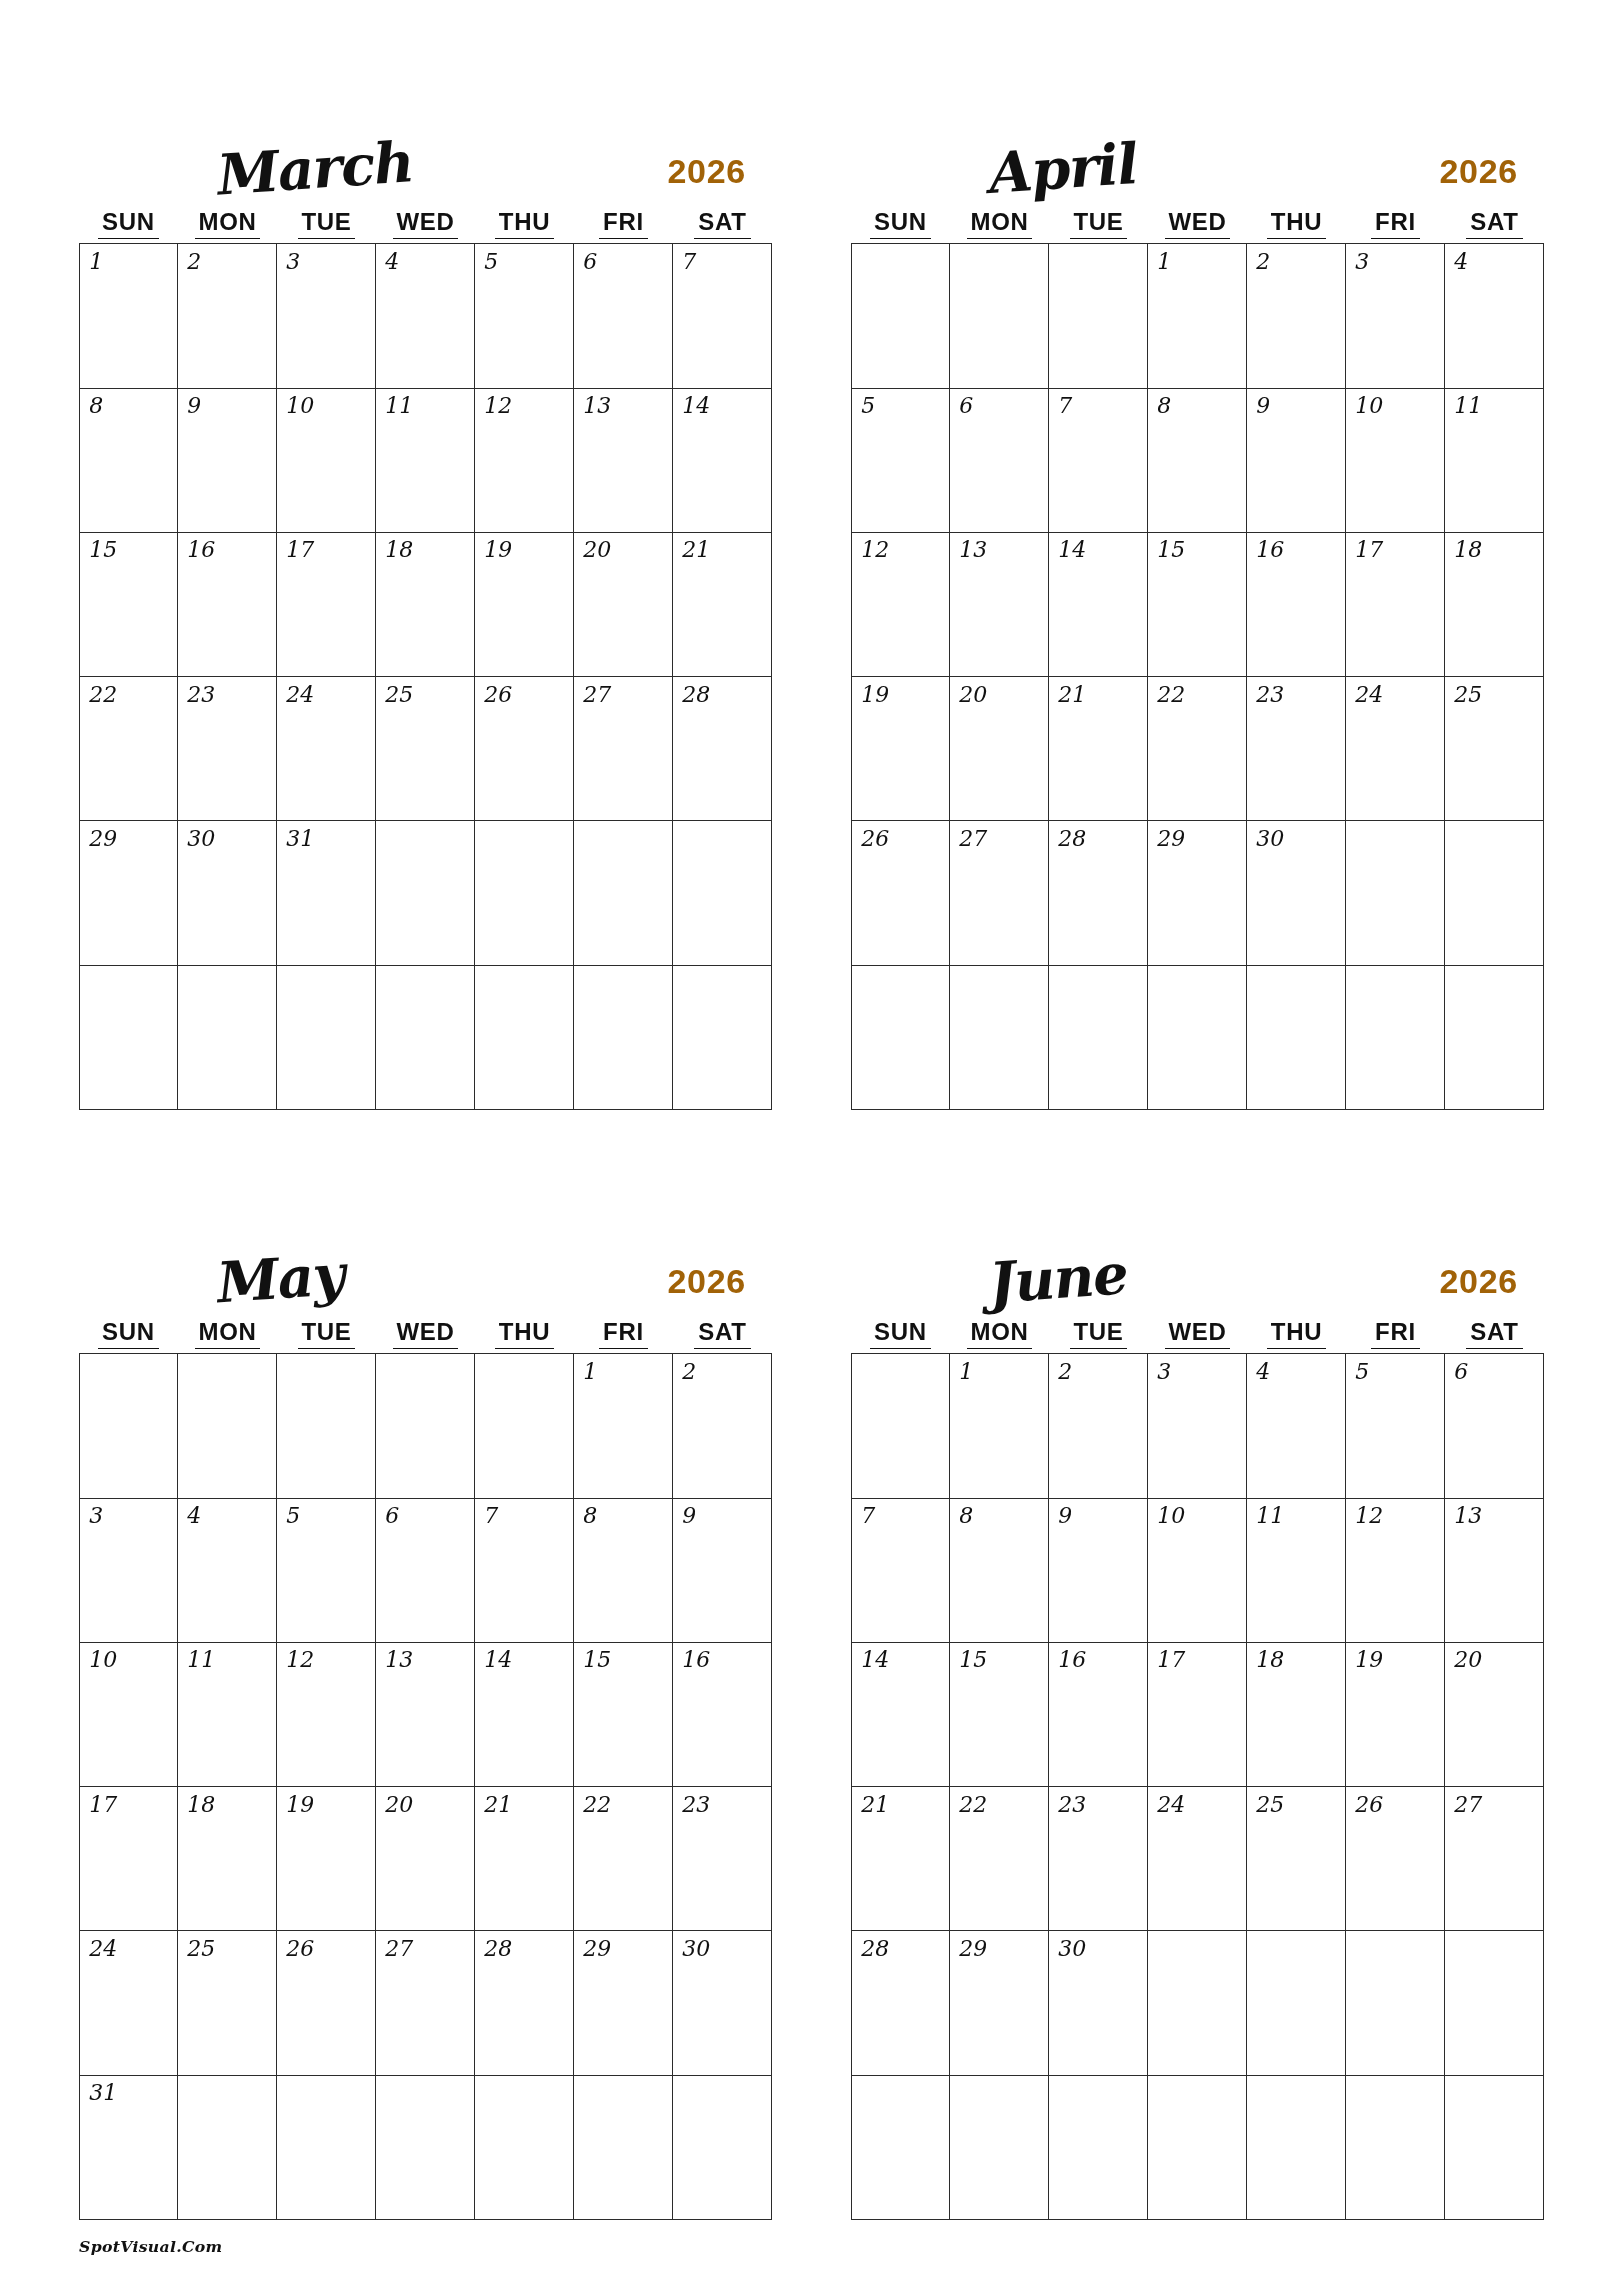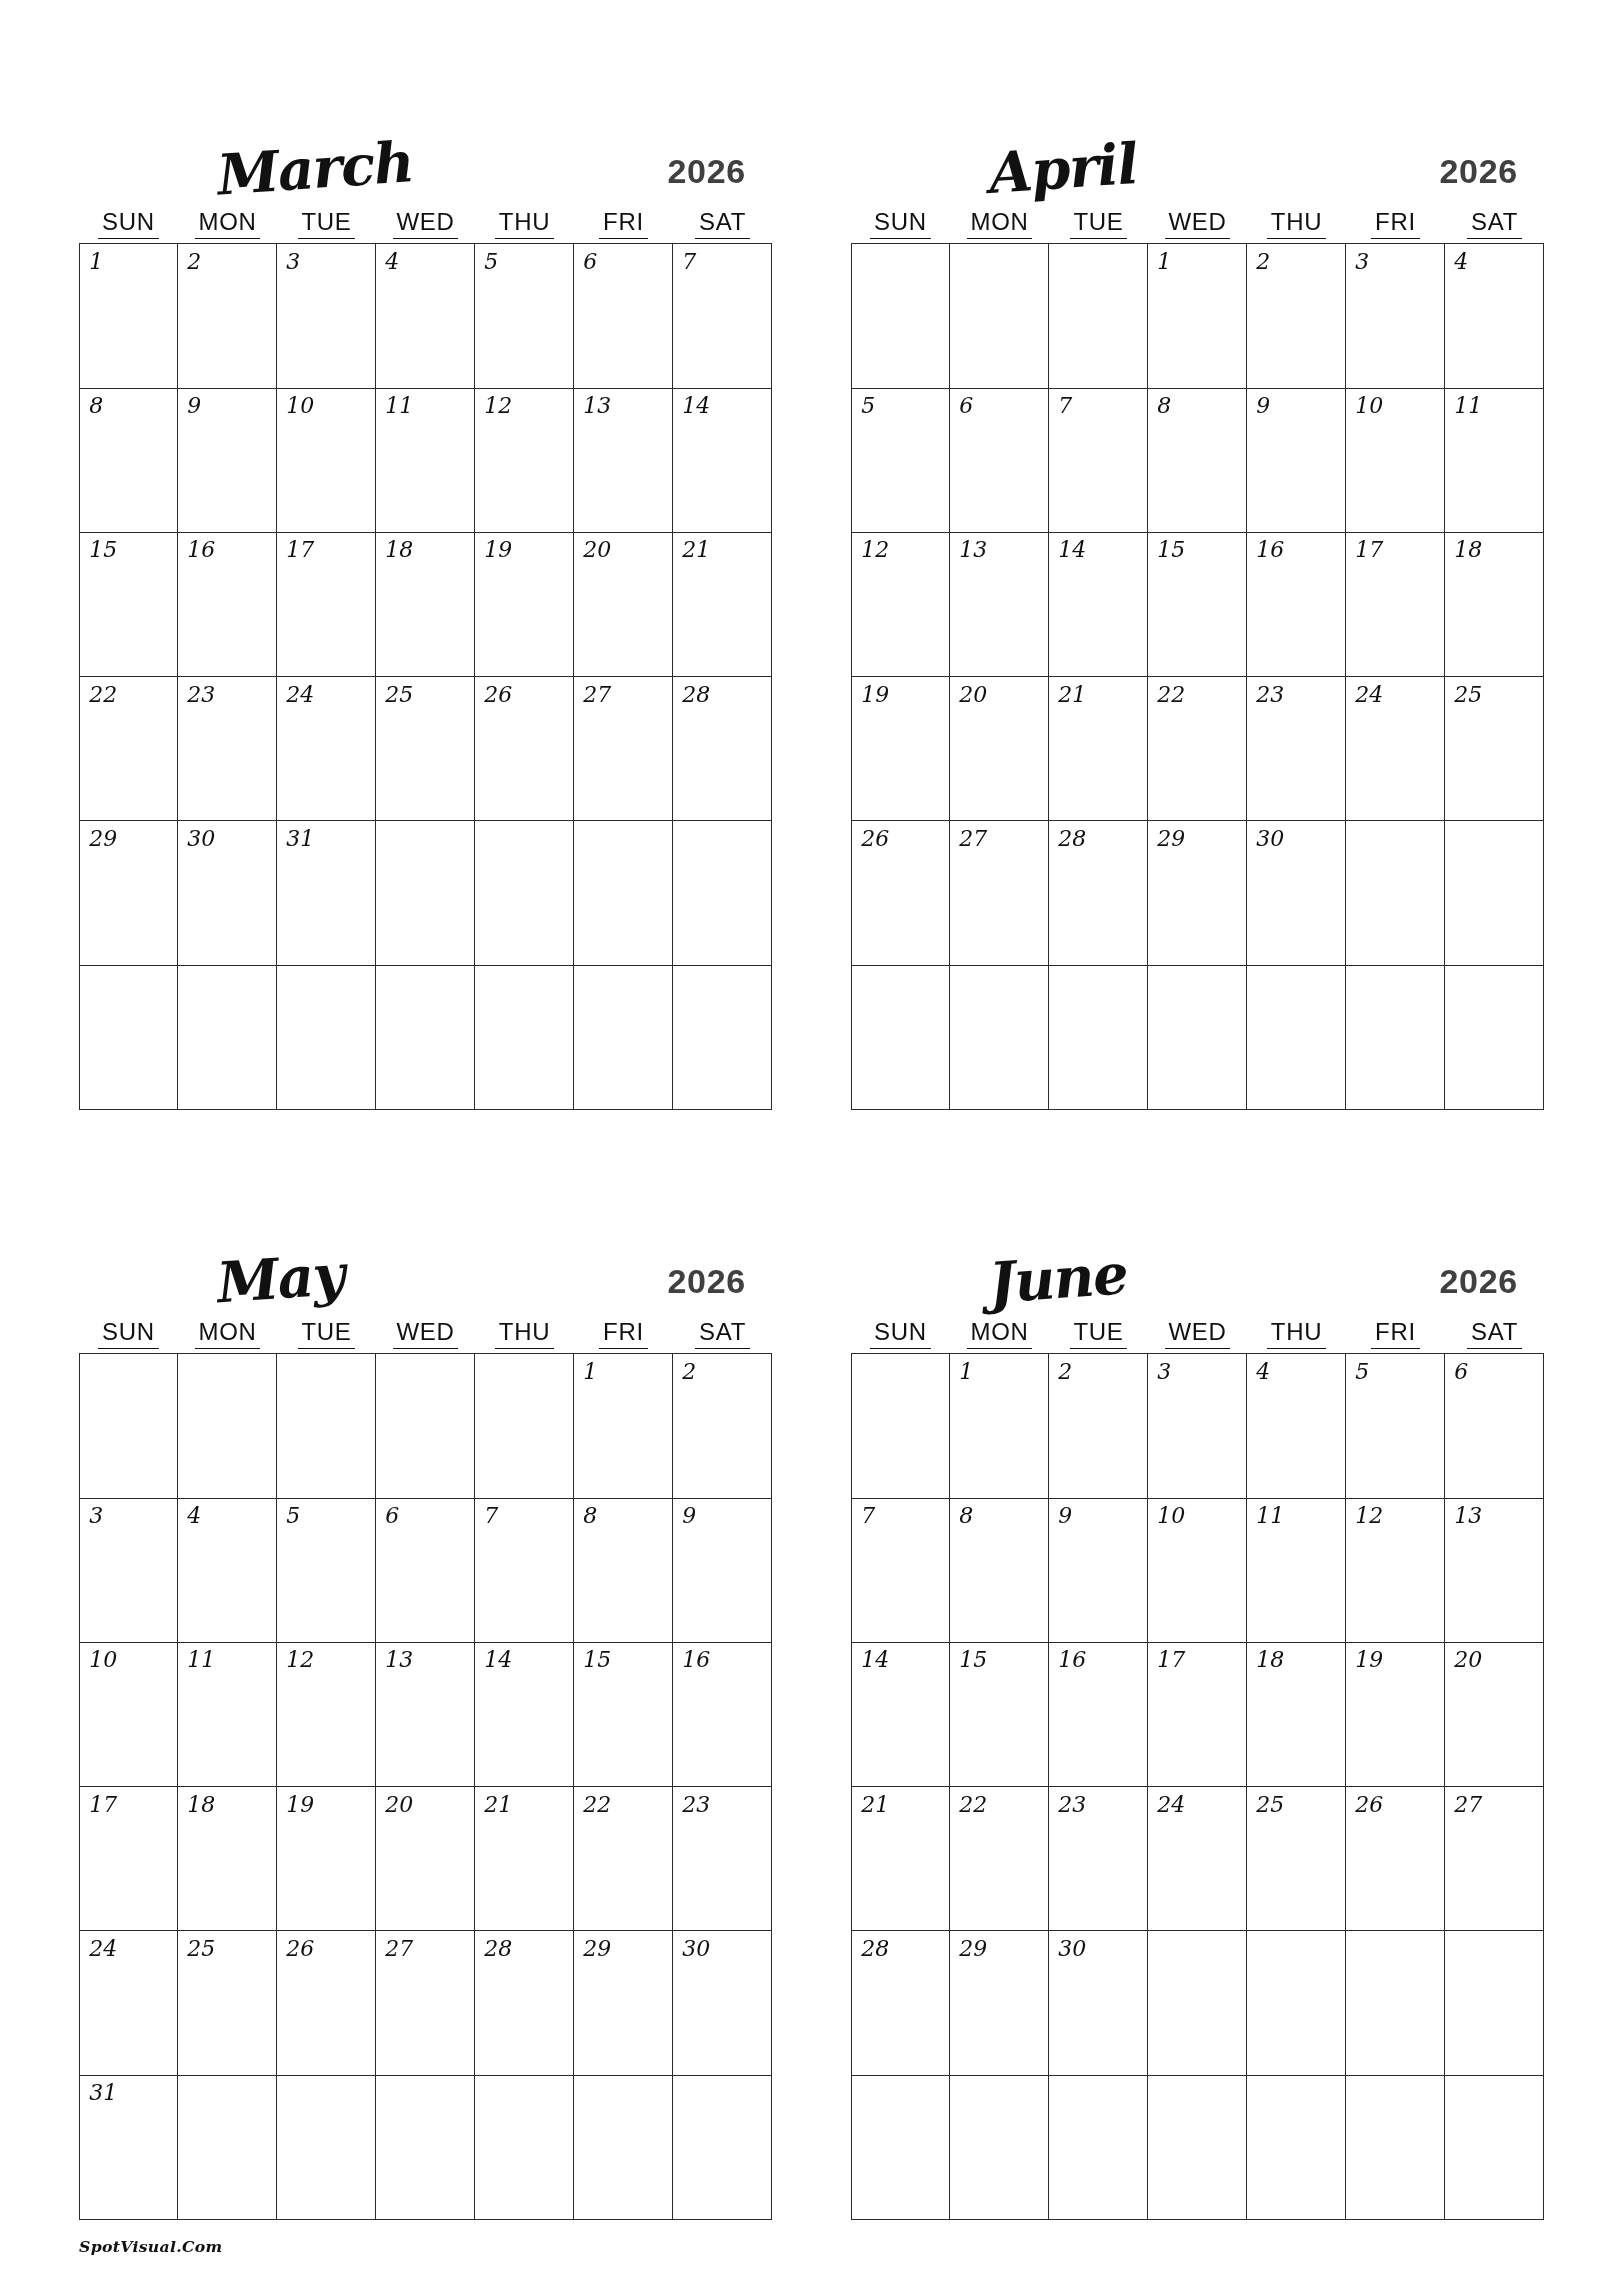--- a/index.html
+++ b/index.html
@@ -57,36 +57,36 @@
     transform: rotate(-4deg);
     margin-left: 131px;
     color: #111111;
   }
 
   .month-year {
     font-family: "Liberation Sans", sans-serif;
     font-size: 34px;
     font-weight: 700;
     letter-spacing: 0.7px;
-    color: #404040;
+    color: #a16207;
     margin-bottom: 5.2px;
     margin-right: 19.6px;
   }
 
   .weekdays {
     display: grid;
     grid-template-columns: repeat(7, 1fr);
     margin-top: 11.8px;
   }
 
   .weekday {
     text-align: center;
     font-family: "Liberation Sans", sans-serif;
     font-size: 24px;
-    font-weight: 400;
+    font-weight: 700;
     letter-spacing: 0.7px;
     color: #111111;
     padding-bottom: 3.9px;
   }
   .weekday span {
     border-bottom: 1.3px solid #111111;
     padding: 0 3.9px 2.6px 3.9px;
     display: inline-block;
   }
 

